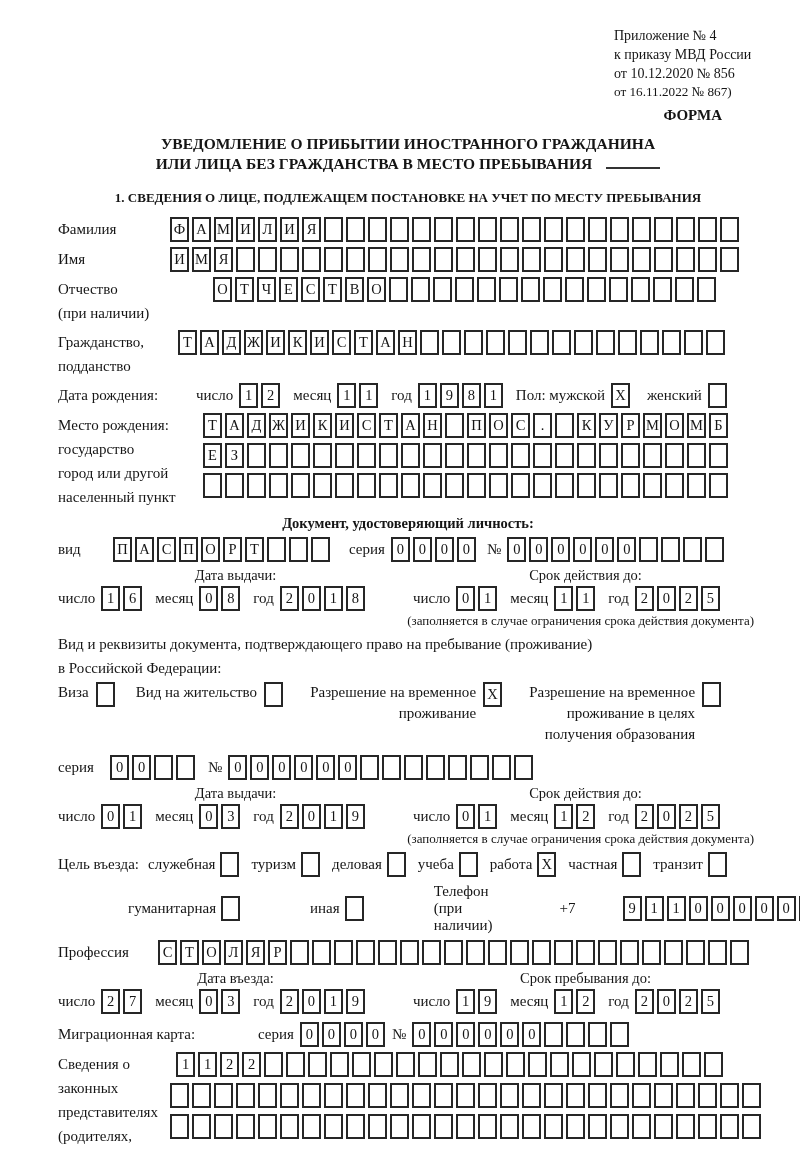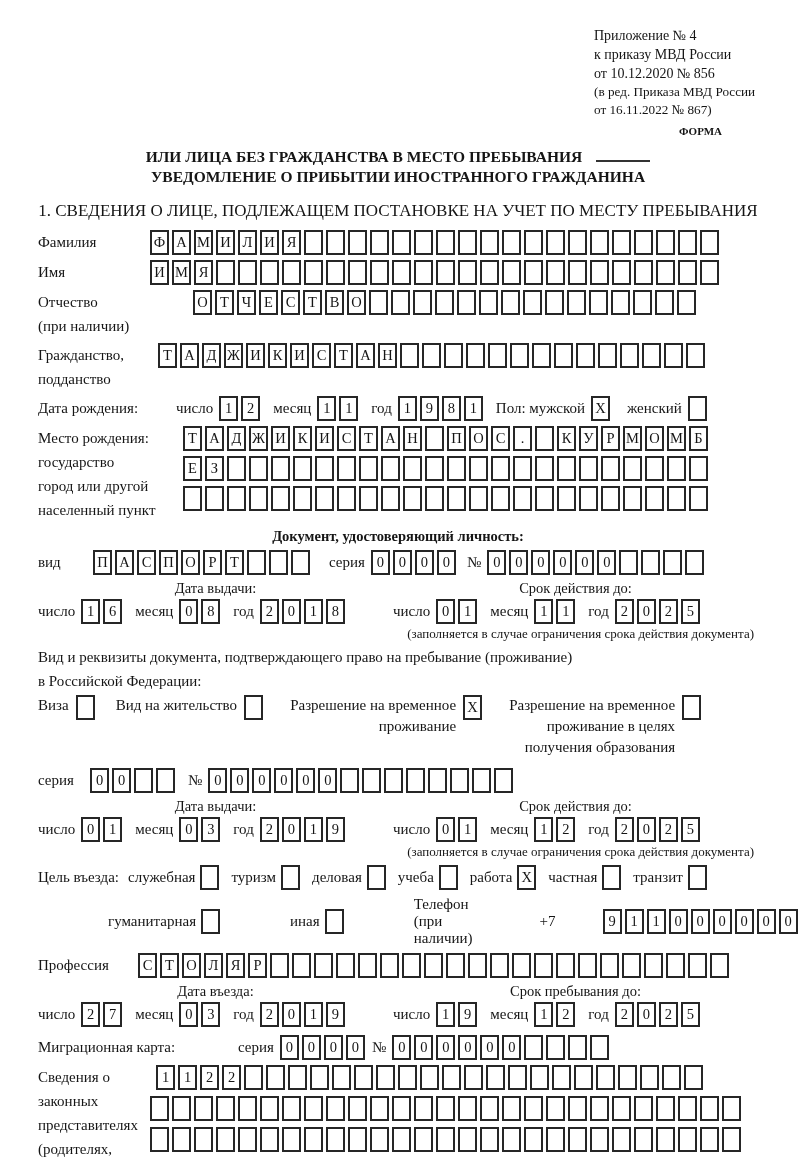--- a/index.html
+++ b/index.html
@@ -3,31 +3,31 @@
 <meta charset="utf-8">
 <style>
   * { box-sizing: border-box; }
   html,body { margin:0; padding:0; }
   body {
     width:800px; height:1163px; overflow:hidden;
     background:#fff; color:#151515;
     font-family:"Liberation Serif","DejaVu Serif",serif;
     font-size:15px;
   }
-  .page { width:800px; height:1163px; padding:26px 42px 10px 38px; position:relative; }
+  .page { width:800px; height:1163px; padding:26px 42px 10px 58px; position:relative; }
 
   
   .hdr { margin-left:556px; font-size:14px; line-height:19px; }
   .hdr .sub { font-size:13.2px; line-height:18px; }
-  .forma { text-align:right; padding-right:36px; font-weight:bold; font-size:11px; margin-top:6px; }
+  .forma { text-align:right; padding-right:36px; font-weight:bold; font-size:15px; margin-top:6px; }
 
   
   .title { text-align:center; font-weight:bold; font-size:15.5px; line-height:20px; margin-top:10px; }
   .blank { display:inline-block; width:54px; height:14px; border-bottom:2px solid #333; margin-left:14px; }
-  .sec-heading { text-align:center; font-weight:normal; font-size:17px; margin-top:14px; line-height:19px; }
+  .sec-heading { text-align:center; font-weight:bold; font-size:13px; margin-top:14px; line-height:19px; }
 
   
   .boxes { display:inline-flex; flex-wrap:nowrap; }
   .cell {
     display:inline-flex; align-items:center; justify-content:center;
     width:19px; height:25px; border:2px solid #262626; margin-right:3px;
     font-size:14.5px; line-height:1; flex:0 0 auto; background:#fff;
   }
 
   
@@ -77,28 +77,27 @@
 </style>
 </head>
 <body>
 
 <div class="page">
 
   <div class="hdr">
     <div>Приложение № 4</div>
     <div>к приказу МВД России</div>
     <div>от 10.12.2020 № 856</div>
-    <div class="sub">(в ред. Приказа МВД России</div>
     <div class="sub">от 16.11.2022 № 867)</div>
   </div>
   <div class="forma">ФОРМА</div>
 
   <div class="title">
+    <div>УВЕДОМЛЕНИЕ О ПРИБЫТИИ ИНОСТРАННОГО ГРАЖДАНИНА</div>
     <div><span>ИЛИ ЛИЦА БЕЗ ГРАЖДАНСТВА В МЕСТО ПРЕБЫВАНИЯ</span><span class="blank"></span></div>
-    <div>УВЕДОМЛЕНИЕ О ПРИБЫТИИ ИНОСТРАННОГО ГРАЖДАНИНА</div>
   </div>
 
   <div class="sec-heading">1. СВЕДЕНИЯ О ЛИЦЕ, ПОДЛЕЖАЩЕМ ПОСТАНОВКЕ НА УЧЕТ ПО МЕСТУ ПРЕБЫВАНИЯ</div>
 
   <div class="frow mt10">
     <span class="lbl w112">Фамилия</span>
     <span class="boxes">
         <span class="cell">Ф</span>
         <span class="cell">А</span>
         <span class="cell">М</span>

